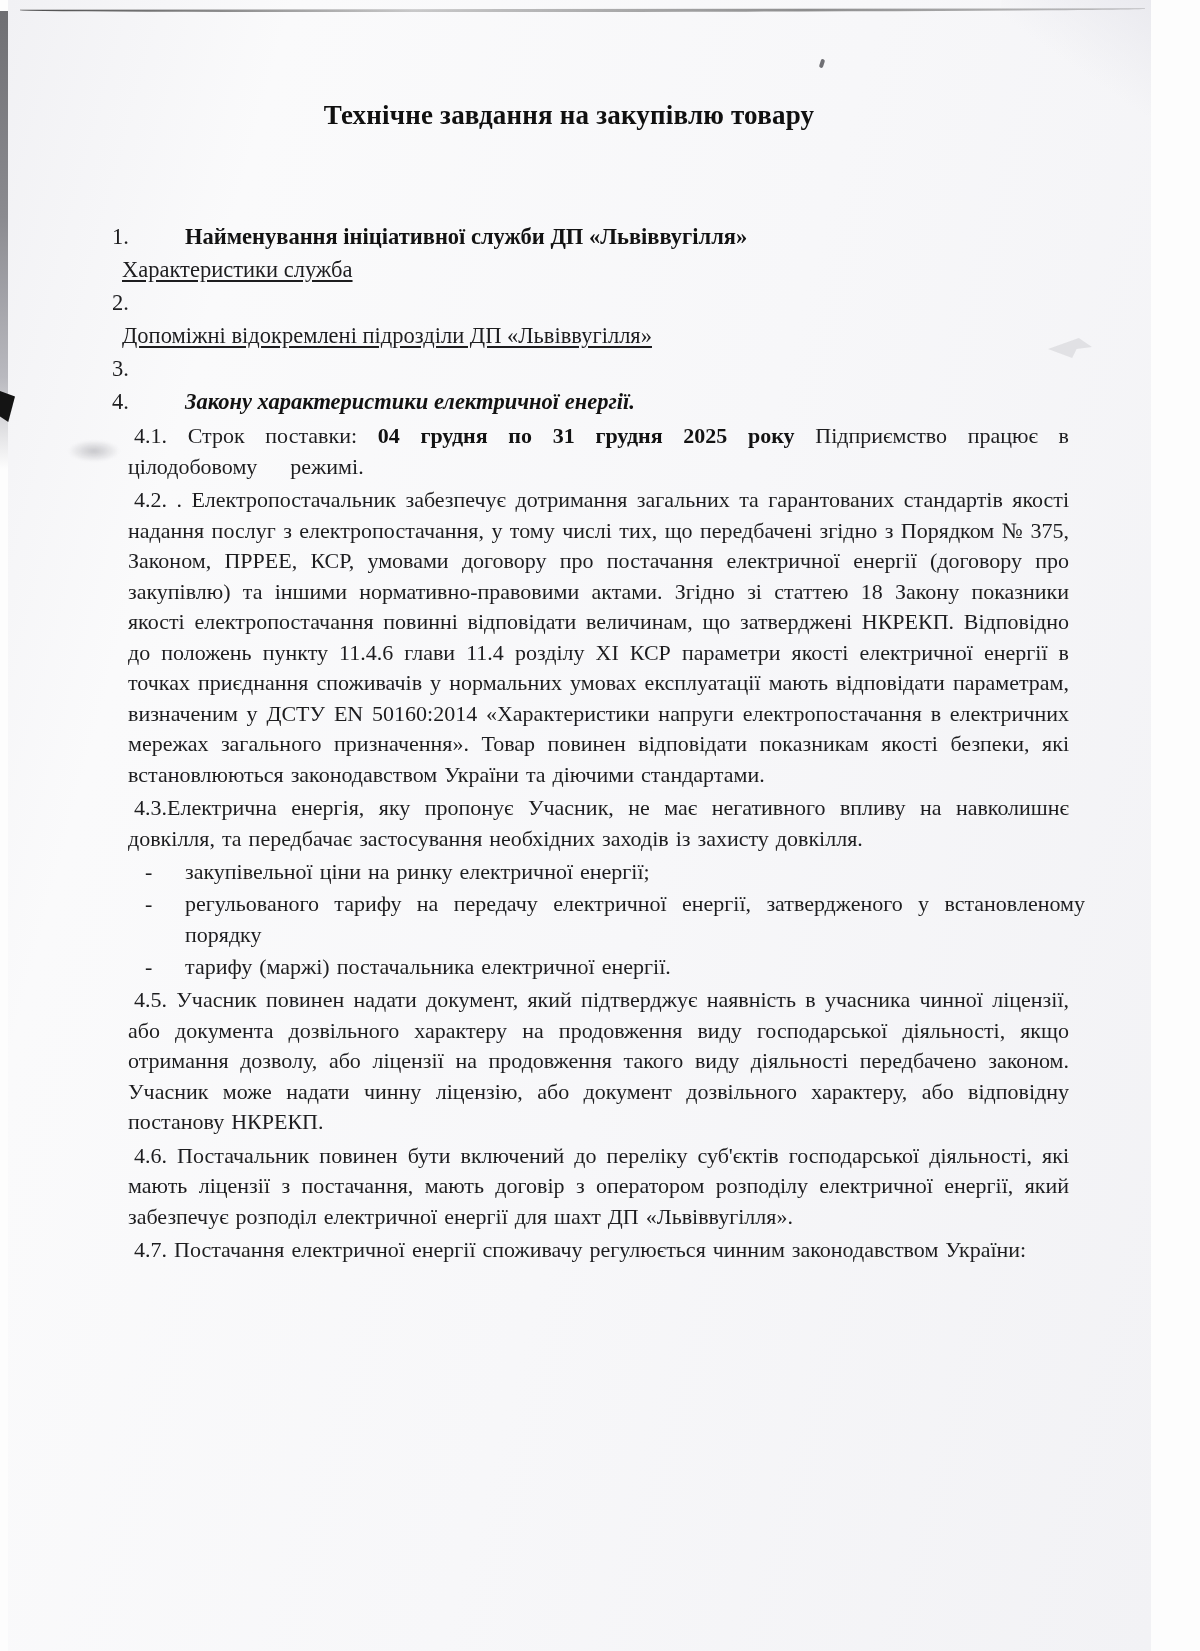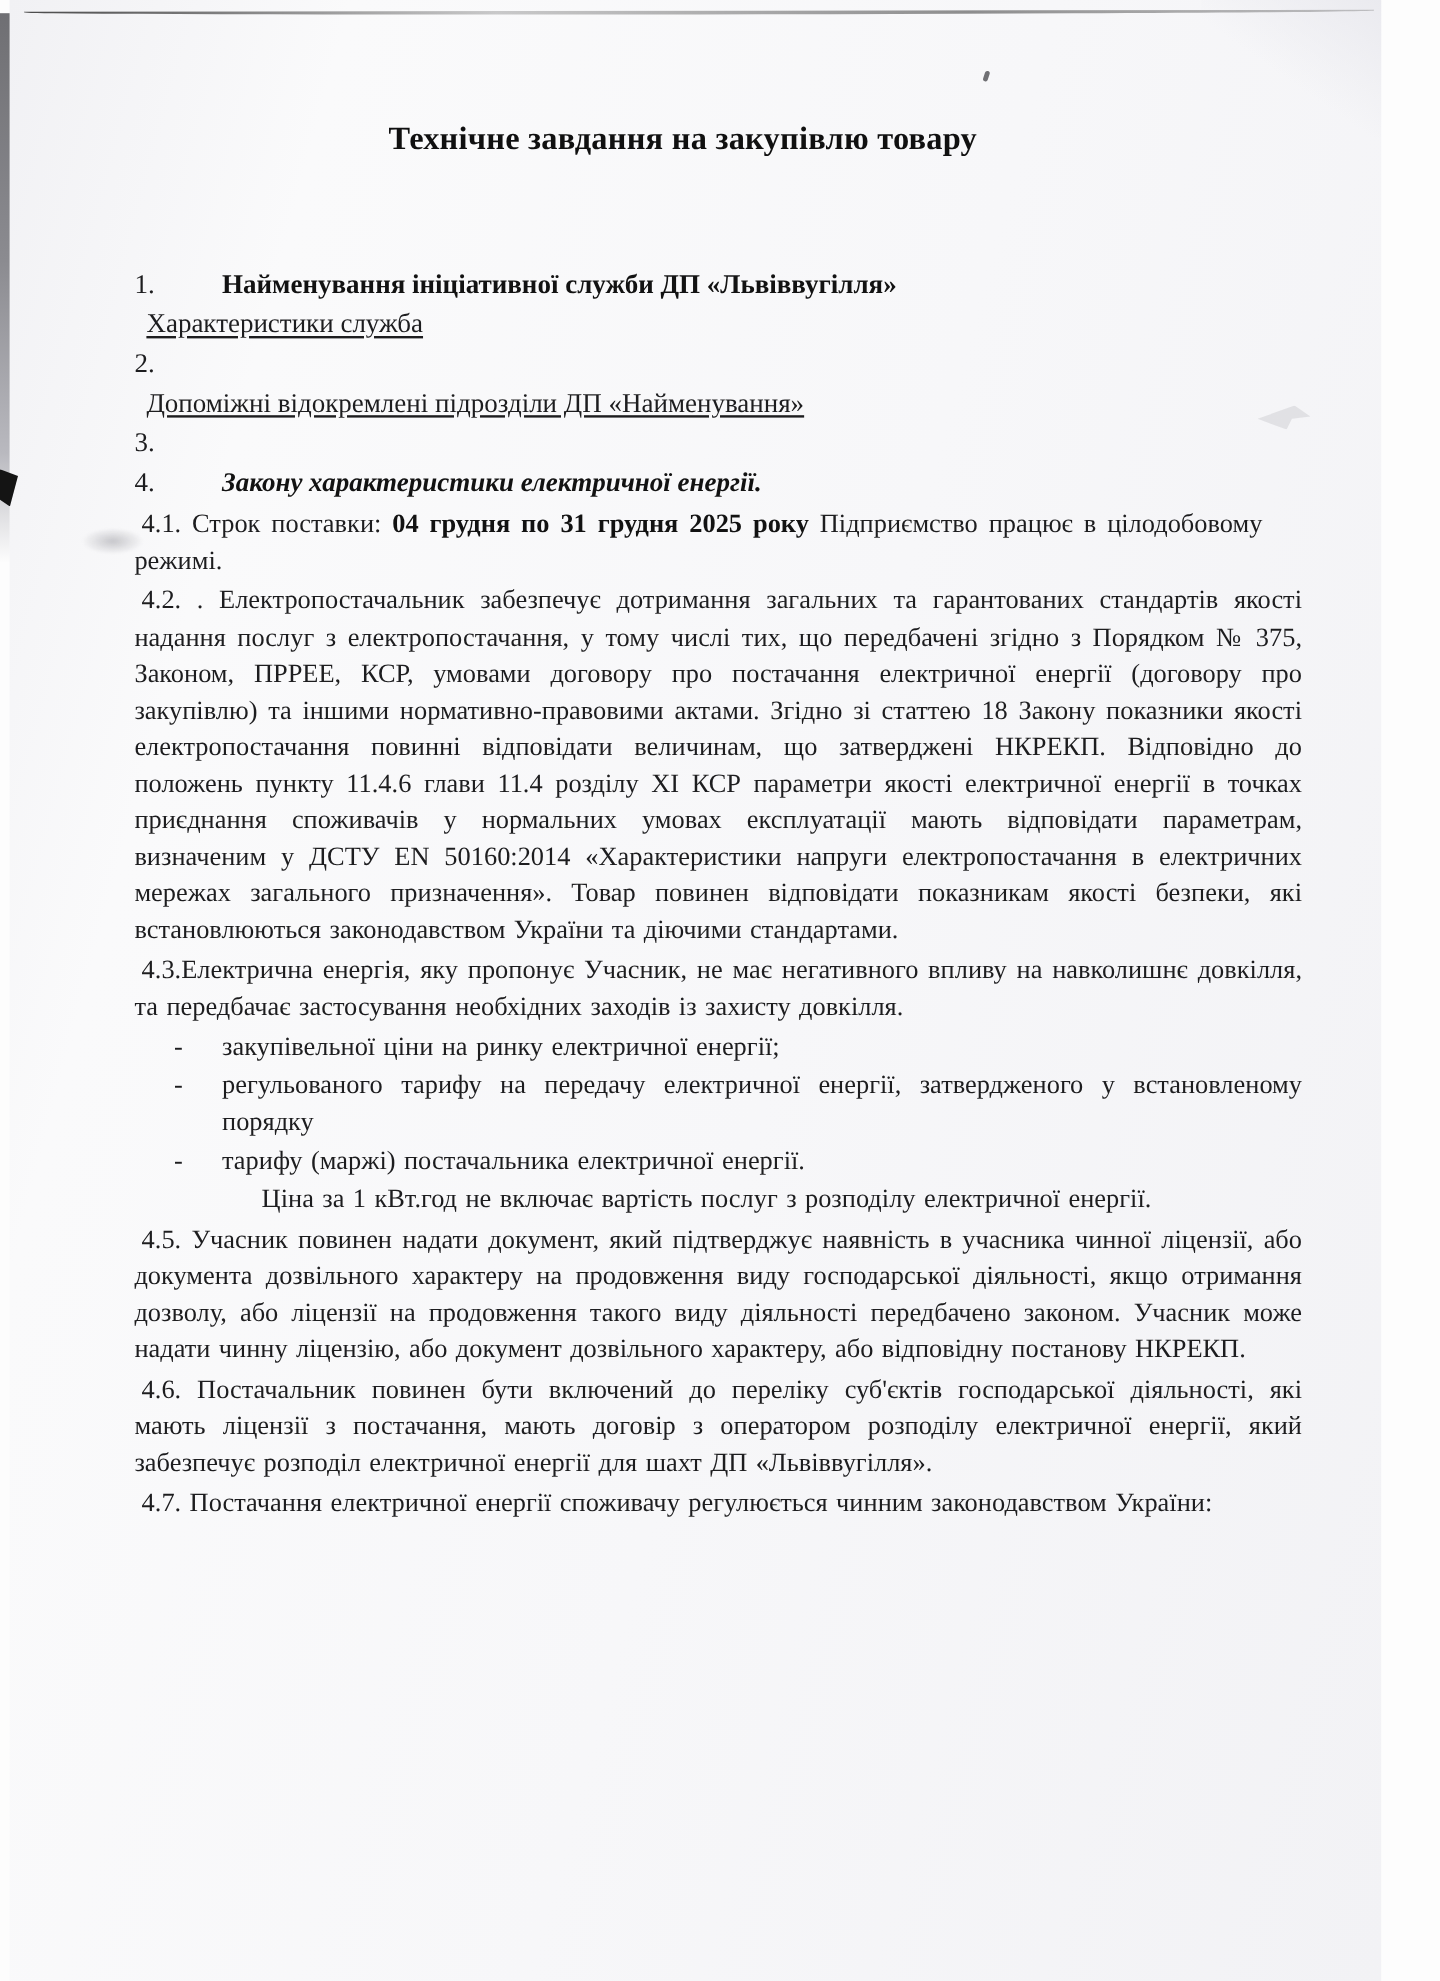--- a/index.html
+++ b/index.html
@@ -67,21 +67,21 @@
   
   .content{position:absolute;left:104px;top:220px;width:973px;font-size:22px;}
   .item-row{display:flex;line-height:33px;font-size:22.5px;}
   .item-num{flex:none;width:73px;}
   .item-title{font-weight:bold;color:#121212;}
   .bi{font-weight:bold;font-style:italic;color:#121212;}
   .b{font-weight:bold;color:#121212;}
   .gap-l{margin-left:9px;}
   .item-value{margin-left:10px;line-height:33px;font-size:22.5px;
     text-decoration:underline;text-underline-offset:3px;}
-  .para{margin:3px 0 0;text-align:justify;line-height:30.5px;word-spacing:1.5px;text-indent:6px;}
+  .para{margin:3px 16px 0;text-align:justify;line-height:30.5px;word-spacing:1.5px;text-indent:6px;}
   .bullets{margin-top:2px;}
   .bullet{position:relative;padding-left:73px;text-align:justify;line-height:31.5px;word-spacing:1.5px;}
   .bullet-dash{position:absolute;left:33px;}
   .note{margin:2px 0 0;text-align:justify;line-height:30.5px;word-spacing:1.5px;text-indent:106px;}
 </style>
 </head>
 <body>
 
 <div class="paper">
   <div class="curl-shadow"></div>
@@ -93,21 +93,21 @@
 
     <div class="item-row">
       <span class="item-num">1.</span>
       <span class="item-title">Найменування ініціативної служби ДП «Львіввугілля»</span>
     </div>
     <div class="item-value">Характеристики служба</div>
 
     <div class="item-row">
       <span class="item-num">2.</span>
     </div>
-    <div class="item-value">Допоміжні відокремлені підрозділи  ДП  «Найменування»</div>
+    <div class="item-value">Допоміжні відокремлені підрозділи  ДП  «Львіввугілля»</div>
 
     <div class="item-row">
       <span class="item-num">3.</span>
     </div>
 
     <div class="item-row">
       <span class="item-num">4.</span>
       <span class="item-title bi">Закону характеристики електричної енергії.</span>
     </div>
 
@@ -126,21 +126,20 @@
       <div class="bullet">
         <span class="bullet-dash">-</span>
         <span>регульованого тарифу на передачу електричної енергії, затвердженого у встановленому порядку</span>
       </div>
       <div class="bullet">
         <span class="bullet-dash">-</span>
         <span>тарифу (маржі) постачальника електричної енергії.</span>
       </div>
     </div>
 
-    <p class="note">Ціна за 1 кВт.год не включає вартість послуг з розподілу електричної енергії.</p>
 
     <p class="para">4.5. Учасник повинен надати документ, який підтверджує наявність в учасника чинної ліцензії, або документа дозвільного характеру на продовження виду господарської діяльності, якщо отримання дозволу, або ліцензії на продовження такого виду діяльності передбачено законом. Учасник може надати чинну ліцензію, або документ дозвільного характеру, або відповідну постанову НКРЕКП.</p>
 
     <p class="para">4.6. Постачальник повинен бути включений до переліку суб'єктів господарської діяльності, які мають ліцензії з постачання, мають договір з оператором розподілу електричної енергії, який забезпечує розподіл електричної енергії для шахт ДП «Львіввугілля».</p>
 
     <p class="para">4.7.  Постачання  електричної  енергії  споживачу  регулюється  чинним законодавством України:</p>
 
   </div>
 </div>
 

